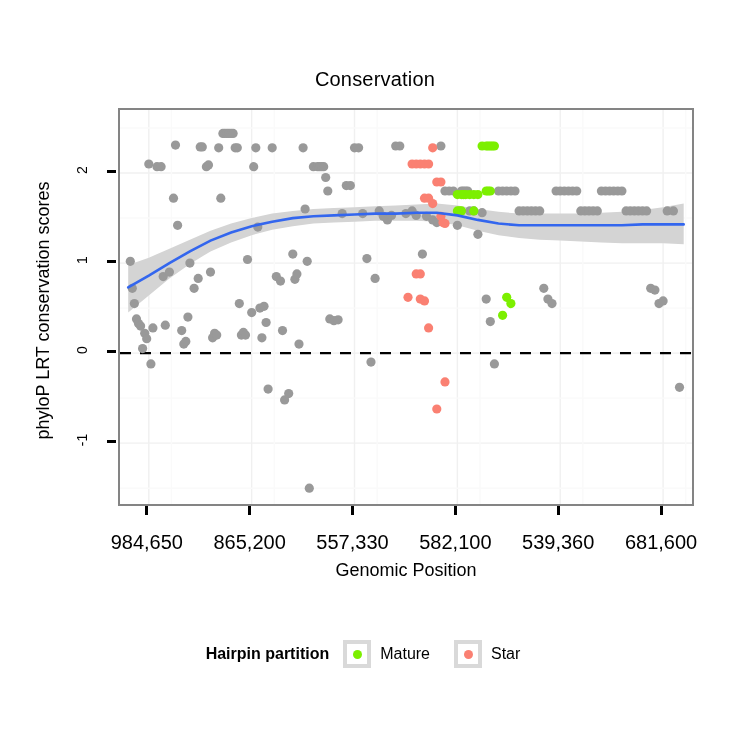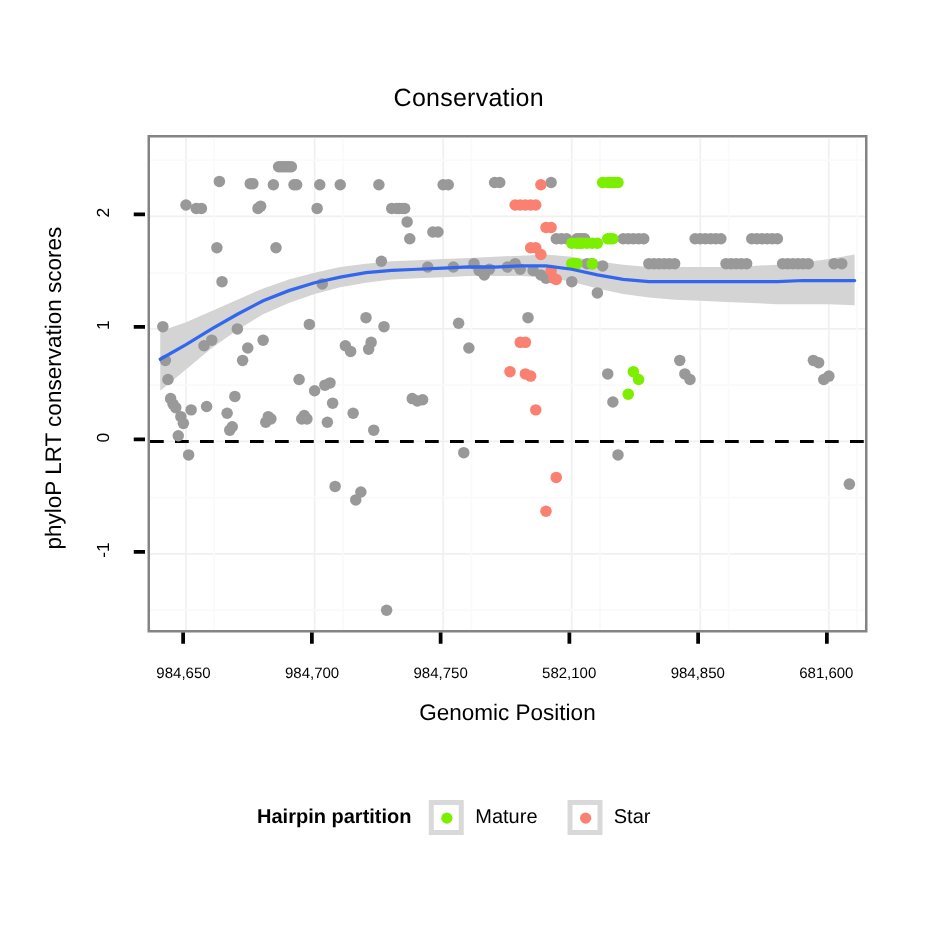--- a/index.html
+++ b/index.html
@@ -100,21 +100,21 @@
   }
   .xtick-mark {
     position: absolute;
     width: 3px;
     height: 9px;
     background: #000;
     top: 506px;
   }
   .xtick-label {
     position: absolute;
-    font-size: 12px;
+    font-size: 20px;
     color: #000;
     text-align: center;
     width: 110px;
     top: 531px;
   }
 
   
   #legend {
     position: absolute;
     left: 0;
@@ -441,22 +441,22 @@
     <div class="ytick-label" style="top: 432.167px;">-1</div>
     <div class="ytick-mark" style="top: 349.622px;"></div>
     <div class="ytick-label" style="top: 342.122px;">0</div>
     <div class="ytick-mark" style="top: 259.577px;"></div>
     <div class="ytick-label" style="top: 252.077px;">1</div>
     <div class="ytick-mark" style="top: 169.532px;"></div>
     <div class="ytick-label" style="top: 162.032px;">2</div>
     <div class="xtick-mark" style="left: 145.3px;"></div>
     <div class="xtick-label" style="left: 91.8px;">984,650</div>
     <div class="xtick-mark" style="left: 248.157px;"></div>
-    <div class="xtick-label" style="left: 194.657px;">984,700</div>
+    <div class="xtick-label" style="left: 194.657px;">865,200</div>
     <div class="xtick-mark" style="left: 351.014px;"></div>
-    <div class="xtick-label" style="left: 297.514px;">984,750</div>
+    <div class="xtick-label" style="left: 297.514px;">557,330</div>
     <div class="xtick-mark" style="left: 453.871px;"></div>
     <div class="xtick-label" style="left: 400.371px;">582,100</div>
     <div class="xtick-mark" style="left: 556.729px;"></div>
-    <div class="xtick-label" style="left: 503.229px;">984,850</div>
+    <div class="xtick-label" style="left: 503.229px;">539,360</div>
     <div class="xtick-mark" style="left: 659.586px;"></div>
     <div class="xtick-label" style="left: 606.086px;">681,600</div>
   </div>
 
 </body></html>

